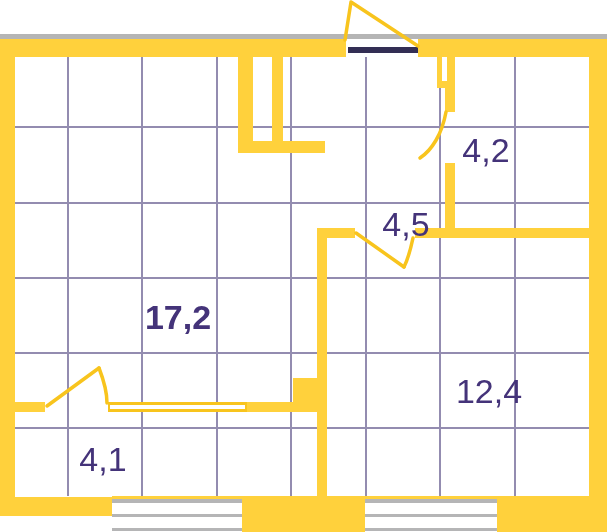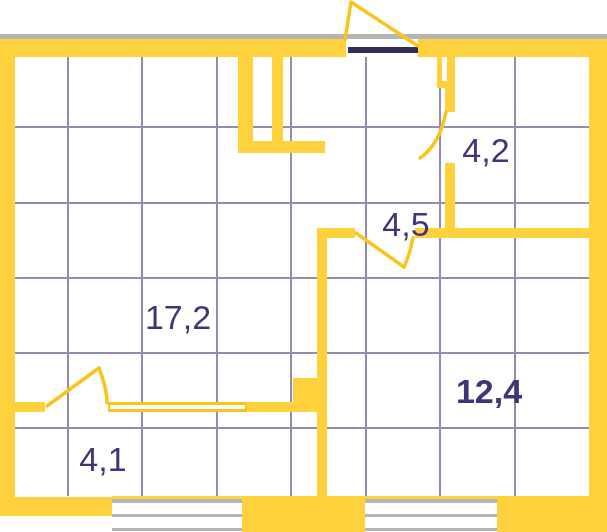--- a/index.html
+++ b/index.html
@@ -94,17 +94,17 @@
       <path d="M356,233 L404,267"></path>
       <path d="M413,238 C410,252 407,261 404,267"></path>
       <path d="M47,406 L99,368"></path>
       <path d="M99,368 C104,381 107,392 107,403"></path>
     </g>
   </svg>
 
 
   <div class="abs area-label" style="left:406px;top:176px;margin-top:48px;">4,5</div>
   <div class="abs area-label" style="left:486px;top:150px;">4,2</div>
-  <div class="abs area-label" style="left:178px;top:317px;">17,2</div>
-  <div class="abs area-label" style="left:489px;top:391px;font-weight:bold;">12,4</div>
+  <div class="abs area-label" style="left:178px;top:317px;font-weight:bold;">17,2</div>
+  <div class="abs area-label" style="left:489px;top:391px;">12,4</div>
   <div class="abs area-label" style="left:103px;top:459px;">4,1</div>
 
 </div>
 
 </body></html>

